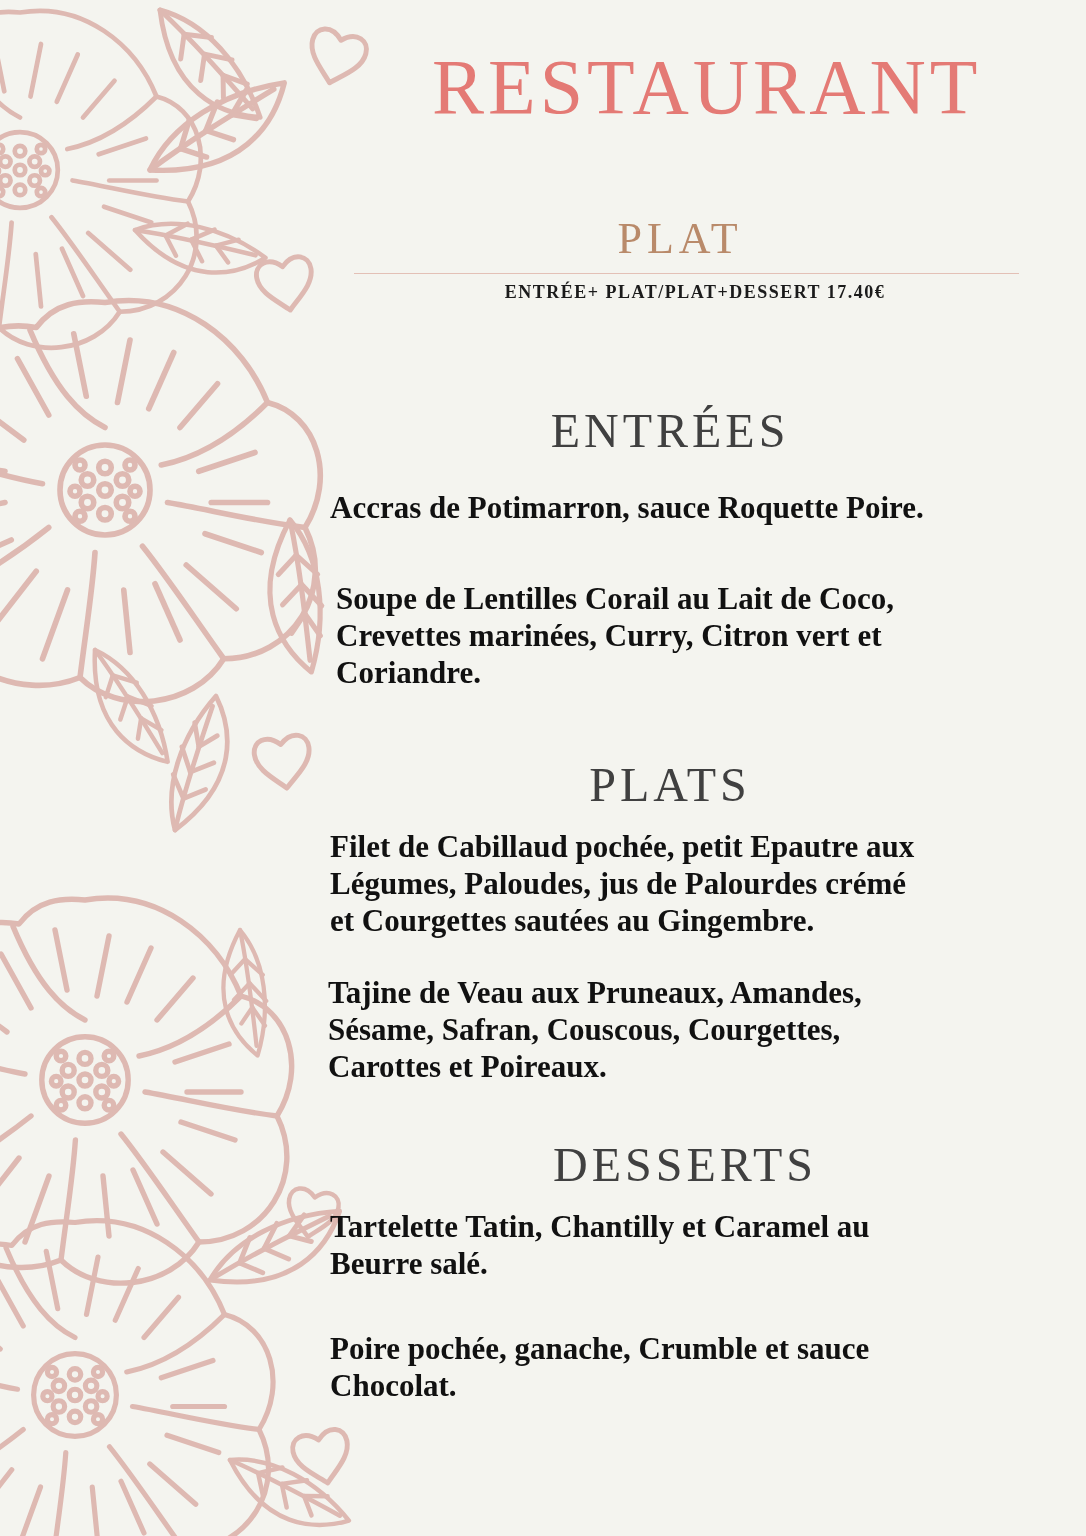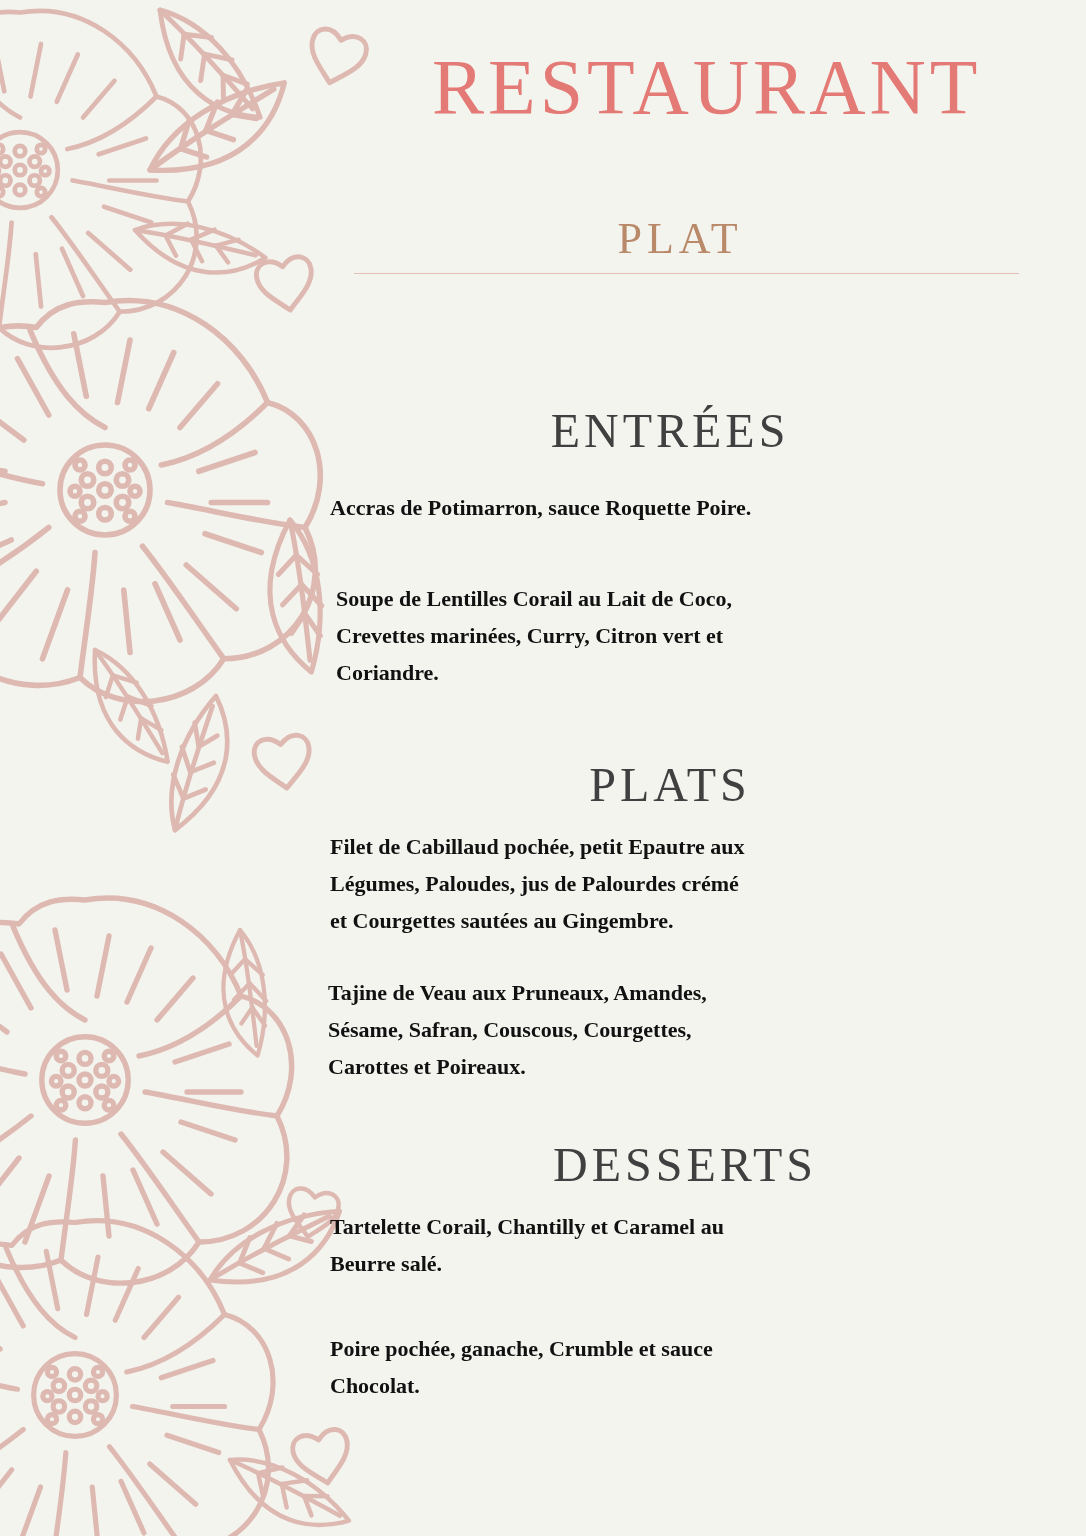--- a/index.html
+++ b/index.html
@@ -73,21 +73,21 @@
       position: absolute;
       color: #404040;
       font-size: 48px;
       letter-spacing: 4px;
       line-height: 50px;
       text-align: center;
     }
     .item {
       position: absolute;
       color: #111;
-      font-size: 22px;
+      font-size: 31px;
       line-height: 37px;
       font-weight: bold;
       white-space: pre-line;
     }
   </style>
 </head>
 <body>
 
 <div class="floral">
   <svg viewBox="0 0 380 1536" xmlns="http://www.w3.org/2000/svg" fill="none" stroke="#deb9b2" stroke-width="4.5" stroke-linecap="round" stroke-linejoin="round">
@@ -189,33 +189,34 @@
 </div>
 
 <h1 class="title">
   <span>RESTAURANT</span>
 </h1>
 
 <div class="menu-label">PLAT</div>
 <div class="divider"></div>
 
 <div class="prices">
+  <div>ENTRÉE+ PLAT/PLAT+DESSERT 17.40€</div>
 </div>
 
 <div class="section-title" style="left:520px; top:406px; width:300px;">ENTRÉES</div>
 <div class="item" style="left:330px; top:489px; width:720px;">Accras de Potimarron, sauce Roquette Poire.</div>
 <div class="item" style="left:336px; top:580px; width:700px;">Soupe de Lentilles Corail au Lait de Coco,
 Crevettes marinées, Curry, Citron vert et
 Coriandre.</div>
 
 <div class="section-title" style="left:520px; top:760px; width:300px;">PLATS</div>
 <div class="item" style="left:330px; top:828px; width:740px;">Filet de Cabillaud pochée, petit Epautre aux
 Légumes,  Paloudes, jus de Palourdes crémé
 et Courgettes sautées au Gingembre.</div>
 <div class="item" style="left:328px; top:974px; width:720px;">Tajine de Veau aux Pruneaux, Amandes,
 Sésame, Safran, Couscous,  Courgettes,
 Carottes et Poireaux.</div>
 
 <div class="section-title" style="left:500px; top:1140px; width:370px;">DESSERTS</div>
-<div class="item" style="left:330px; top:1208px; width:720px;">Tartelette Corail, Chantilly et Caramel au
+<div class="item" style="left:330px; top:1208px; width:720px;">Tartelette Tatin, Chantilly et Caramel au
 Beurre salé.</div>
 <div class="item" style="left:330px; top:1330px; width:720px;">Poire pochée, ganache, Crumble et sauce
 Chocolat.</div>
 
 </body></html>

